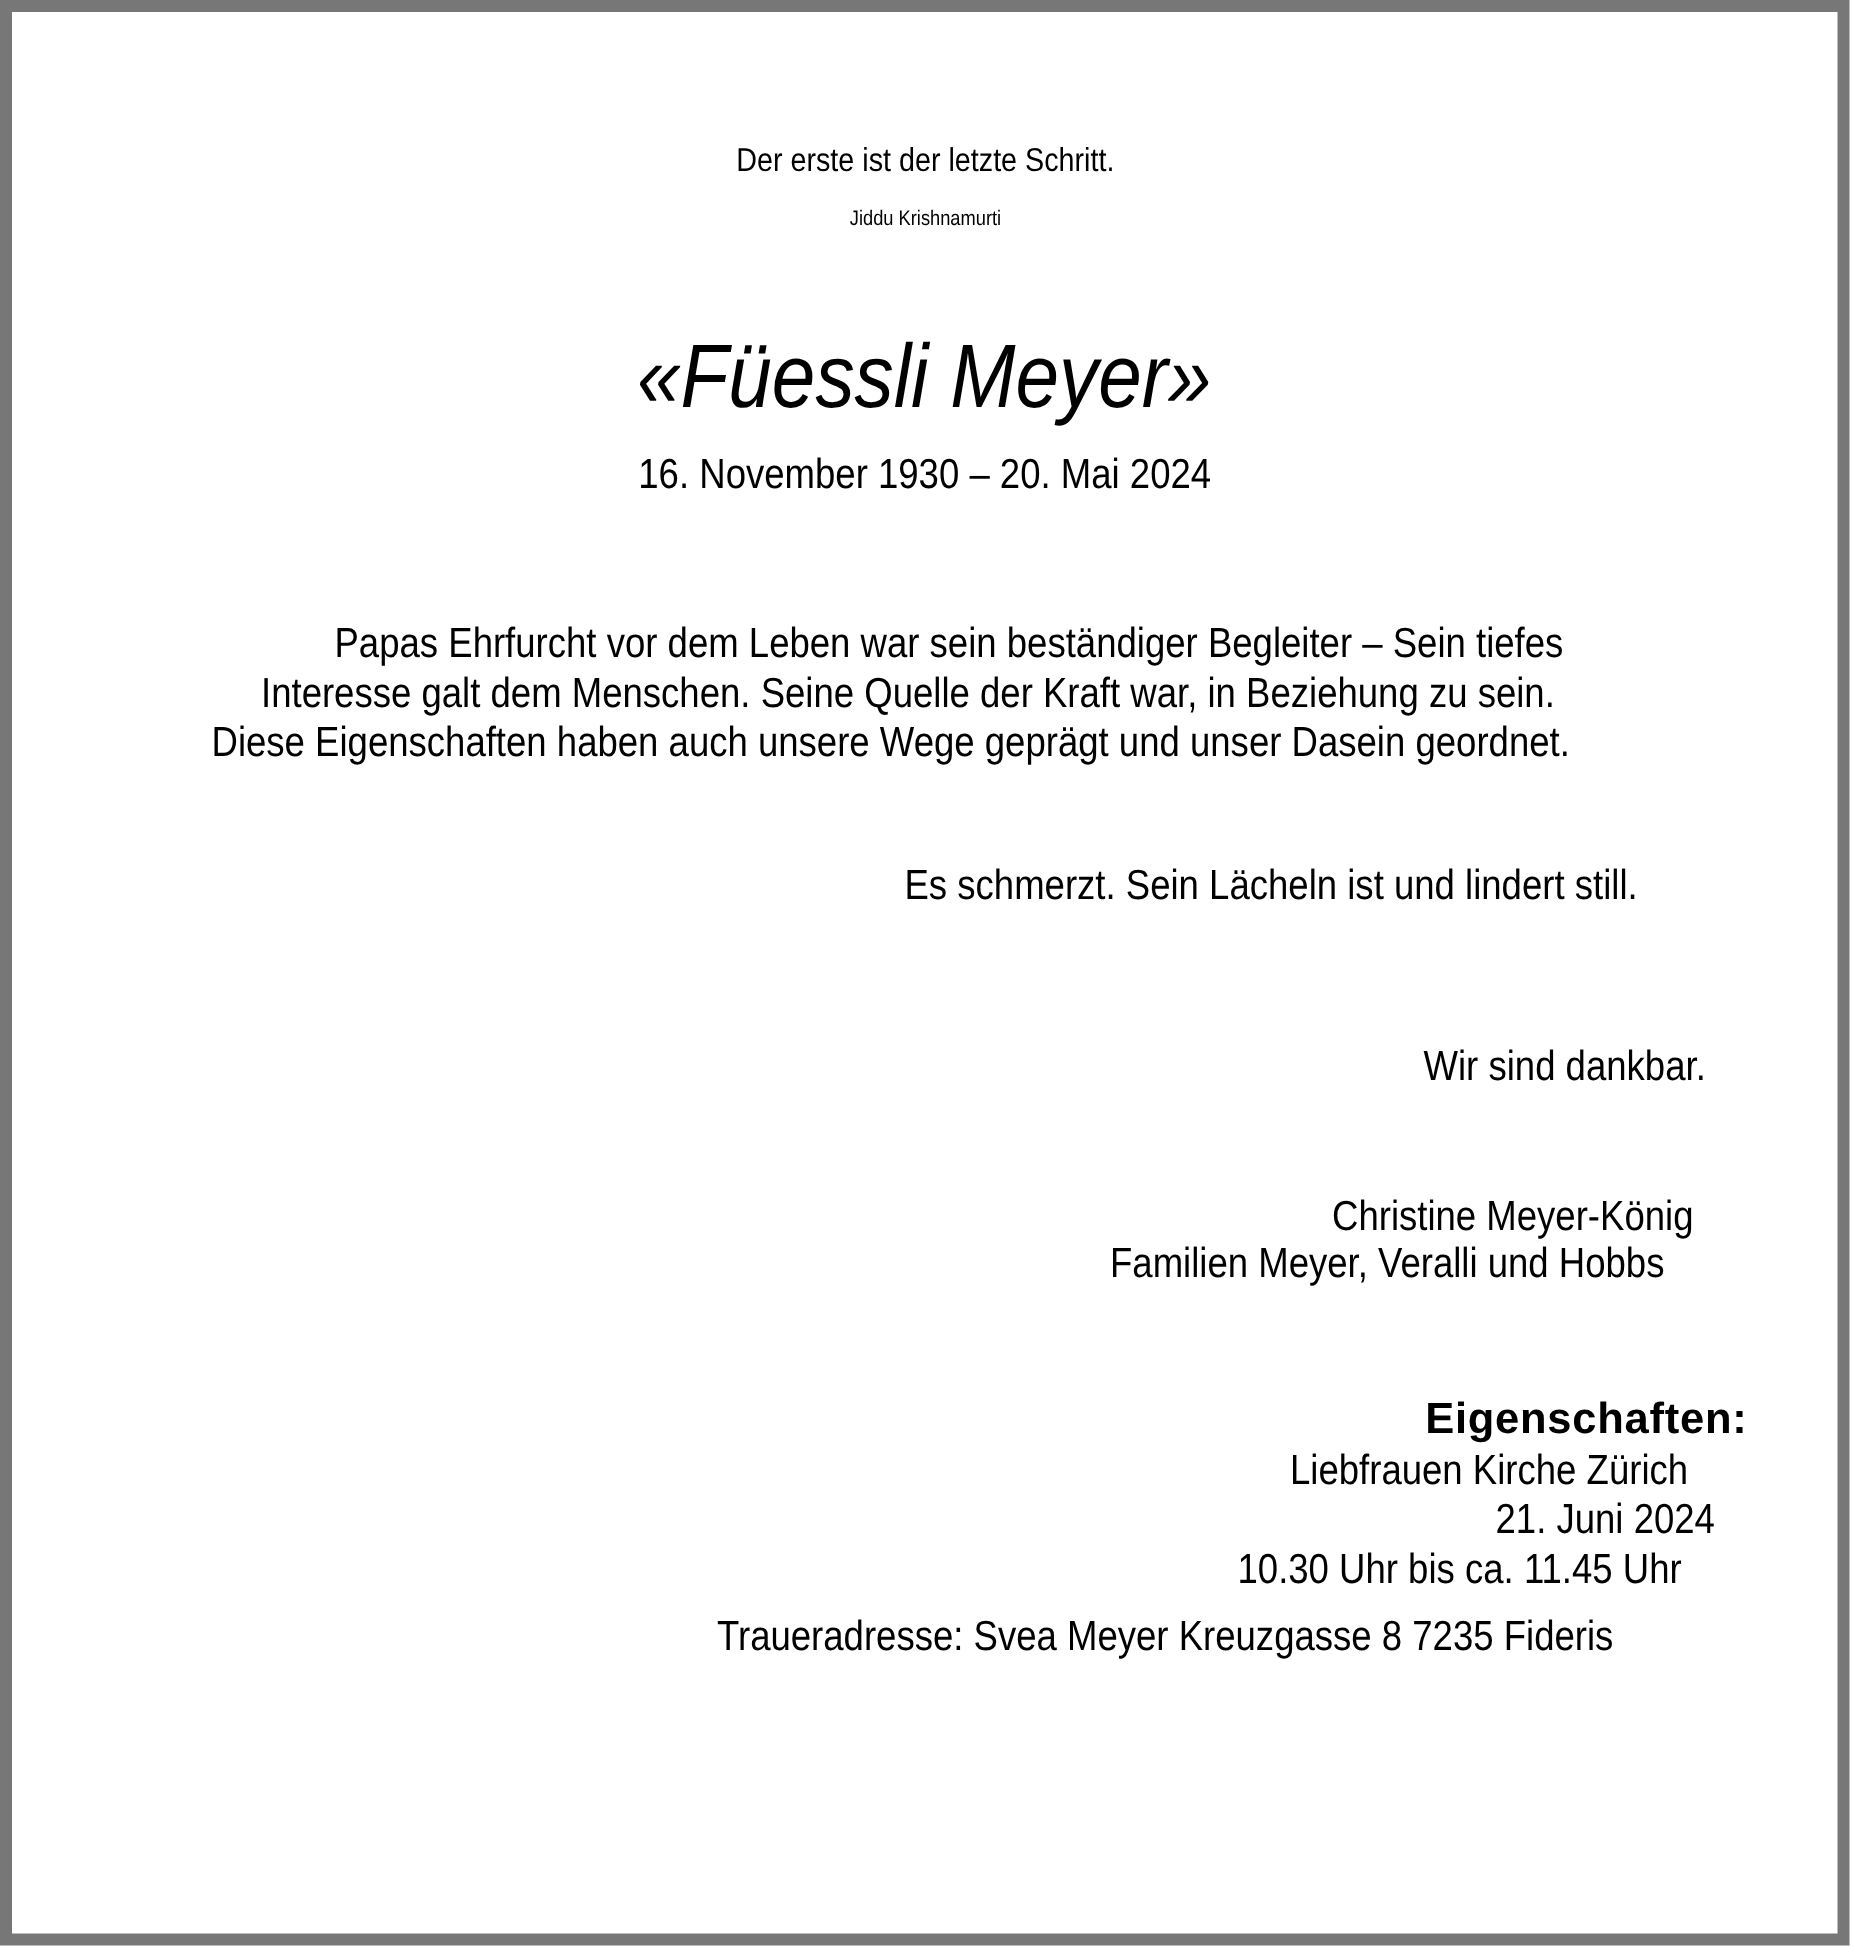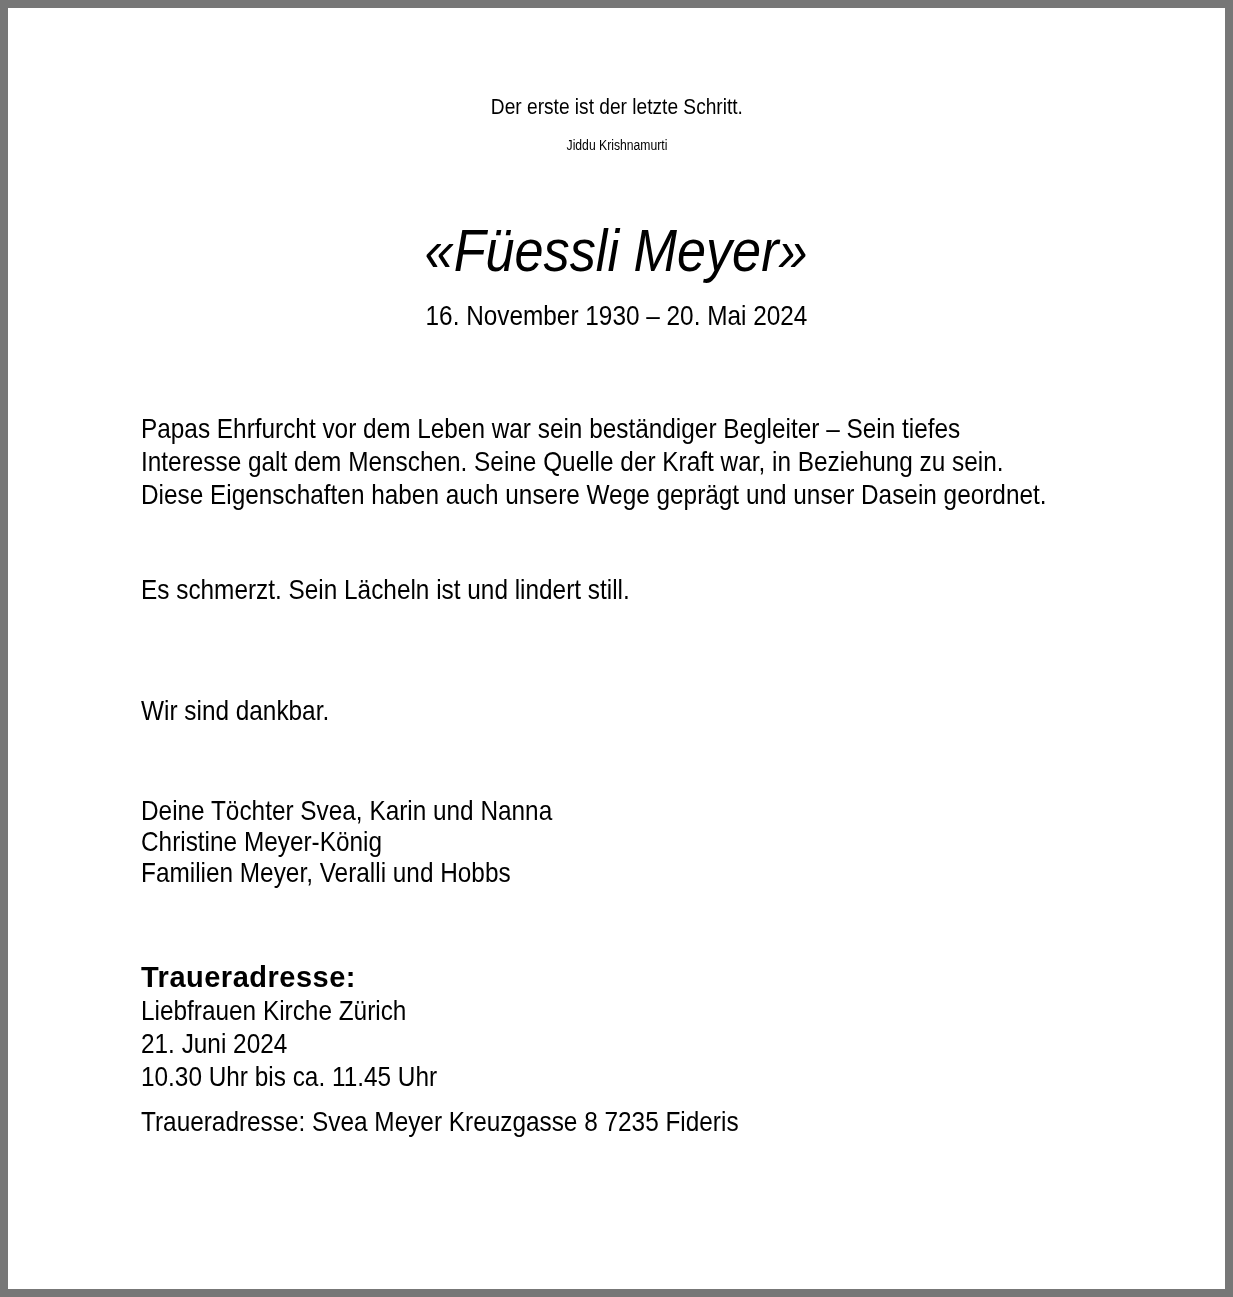--- a/index.html
+++ b/index.html
@@ -31,21 +31,21 @@
     letter-spacing: -1px;
   }
   .header .nickname {
     font-size: 60px;
     font-style: italic;
     line-height: 66px;
     margin-top: 14px;
   }
   .header .dates { font-size: 28px; line-height: 32px; margin-top: 16px; text-align: center; }
 
-  .content { padding-left: 133px; padding-right: 60px; }
+  .content { padding-left: 133px; padding-right: 60px; text-align: right; }
 
   .para { font-size: 28px; line-height: 33px; }
   .para-line { display: block; }
   .paragraph-main   { margin-top: 80px; }
   .paragraph-short  { margin-top: 62px; }
   .paragraph-thanks { margin-top: 88px; }
 
   .mourners { margin-top: 68px; font-size: 28px; line-height: 31px; }
 
   .ceremony { margin-top: 72px; font-size: 28px; line-height: 33px; }
@@ -91,27 +91,26 @@
 
     <div class="para paragraph-short">
       <span class="cx">Es schmerzt. Sein Lächeln ist und lindert still.</span>
     </div>
 
     <div class="para paragraph-thanks">
       <span class="cx">Wir sind dankbar.</span>
     </div>
 
     <div class="mourners">
-      <span class="para-line"><span class="cx">Deine Töchter Svea, Karin und Nanna</span></span>
       <span class="para-line"><span class="cx">Christine Meyer-König</span></span>
       <span class="para-line"><span class="cx">Familien Meyer, Veralli und Hobbs</span></span>
     </div>
 
     <div class="ceremony">
-      <span class="para-line heading">Traueradresse:</span>
+      <span class="para-line heading">Eigenschaften:</span>
       <span class="para-line"><span class="cx">Liebfrauen Kirche Zürich</span></span>
       <span class="para-line"><span class="cx">21. Juni 2024</span></span>
       <span class="para-line"><span class="cx">10.30 Uhr bis ca. 11.45 Uhr</span></span>
     </div>
 
     <div class="condolence">
       <span class="cx">Traueradresse: Svea Meyer Kreuzgasse 8 7235 Fideris</span>
     </div>
 
   </div>

